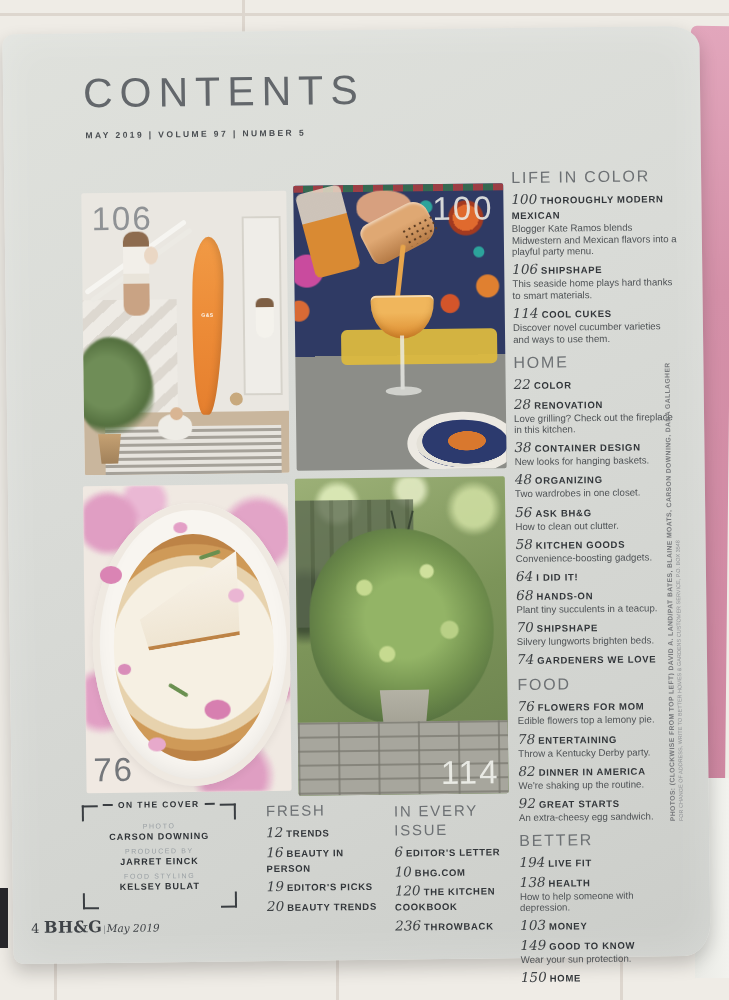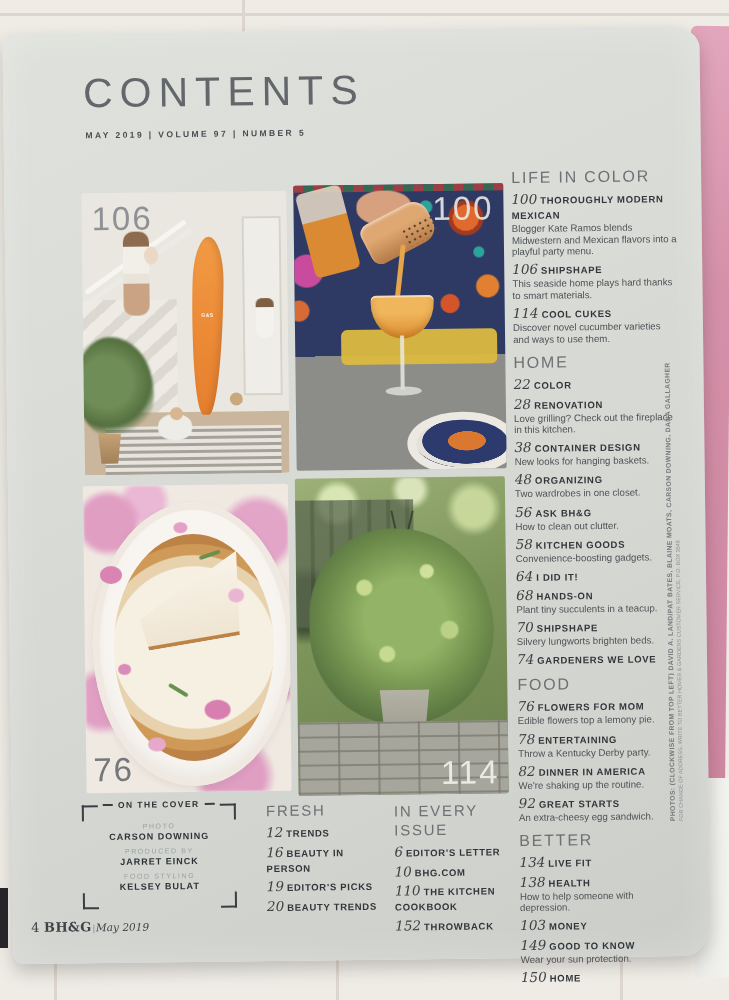--- a/index.html
+++ b/index.html
@@ -182,21 +182,21 @@
   .cover-h{position:absolute;left:0;right:0;top:-5px;font-size:8.5px;font-weight:700;
     letter-spacing:1.4px;color:#2e3236;display:flex;align-items:center;justify-content:center;gap:5px;}
   .cover-h::before,.cover-h::after{content:"";width:10px;height:2px;background:#3a3e42;}
   .cover-credits{padding-top:12px;}
   .cover-credits .role{font-size:7px;letter-spacing:1.6px;color:#9aa0a4;margin-top:6px;}
   .cover-credits .name{font-size:9px;font-weight:700;letter-spacing:1px;color:#2f3337;margin-top:2px;}
 
   
   .footer{position:absolute;left:18px;top:884px;color:#3f4347;}
   .f-num{font-family:"DejaVu Serif",serif;font-size:13px;}
-  .f-mag{font-family:"DejaVu Serif",serif;font-weight:700;font-size:13px;letter-spacing:.4px;text-align:right;}
+  .f-mag{font-family:"DejaVu Serif",serif;font-weight:700;font-size:16px;letter-spacing:.4px;text-align:right;}
   .f-sep{color:#8a8d90;font-size:9px;margin:0 1px;}
   .f-date{font-family:"DejaVu Serif",serif;font-style:italic;font-size:10.5px;}
 
   
   .edge-credits{position:absolute;left:657px;top:250px;height:545px;display:flex;gap:2px;}
   .vtext{writing-mode:vertical-rl;transform:rotate(180deg);white-space:nowrap;overflow:hidden;height:545px;}
   .vtext.big{font-size:6.8px;font-weight:600;letter-spacing:.4px;color:#77797c;}
   .vtext.small{font-size:5.5px;color:#8f9295;}
 </style>
 </head>
@@ -358,21 +358,21 @@
           <div class="ds">We're shaking up the routine.</div>
         </div>
         <div class="toc-item">
           <div class="toc-line"><span class="pg">92</span><span class="tt">GREAT STARTS</span></div>
           <div class="ds">An extra-cheesy egg sandwich.</div>
         </div>
       </section>
       <section class="toc-section">
         <h2 class="sec-h">BETTER</h2>
         <div class="toc-item">
-          <div class="toc-line"><span class="pg">134</span><span class="tt">LIVE FIT</span></div>
+          <div class="toc-line"><span class="pg">194</span><span class="tt">LIVE FIT</span></div>
         </div>
         <div class="toc-item">
           <div class="toc-line"><span class="pg">138</span><span class="tt">HEALTH</span></div>
           <div class="ds">How to help someone with depression.</div>
         </div>
         <div class="toc-item">
           <div class="toc-line"><span class="pg">103</span><span class="tt">MONEY</span></div>
         </div>
         <div class="toc-item">
           <div class="toc-line"><span class="pg">149</span><span class="tt">GOOD TO KNOW</span></div>
@@ -420,24 +420,24 @@
   <div class="issue-col">
       <section class="toc-section">
         <h2 class="sec-h">IN EVERY ISSUE</h2>
         <div class="toc-item">
           <div class="toc-line"><span class="pg">6</span><span class="tt">EDITOR'S LETTER</span></div>
         </div>
         <div class="toc-item">
           <div class="toc-line"><span class="pg">10</span><span class="tt">BHG.COM</span></div>
         </div>
         <div class="toc-item">
-          <div class="toc-line"><span class="pg">110</span><span class="tt">THE KITCHEN COOKBOOK</span></div>
-        </div>
-        <div class="toc-item">
-          <div class="toc-line"><span class="pg">152</span><span class="tt">THROWBACK</span></div>
+          <div class="toc-line"><span class="pg">120</span><span class="tt">THE KITCHEN COOKBOOK</span></div>
+        </div>
+        <div class="toc-item">
+          <div class="toc-line"><span class="pg">236</span><span class="tt">THROWBACK</span></div>
         </div>
       </section>
     </div>
 
   <div class="footer">
     <span class="f-num">4</span>
     <span class="f-mag">BH&amp;G</span><span class="f-sep">|</span><span class="f-date">May 2019</span>
   </div>
 
   <div class="edge-credits">

